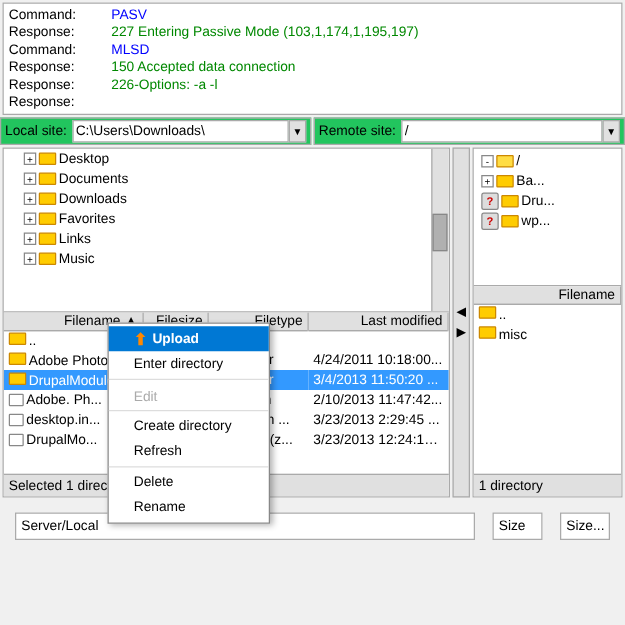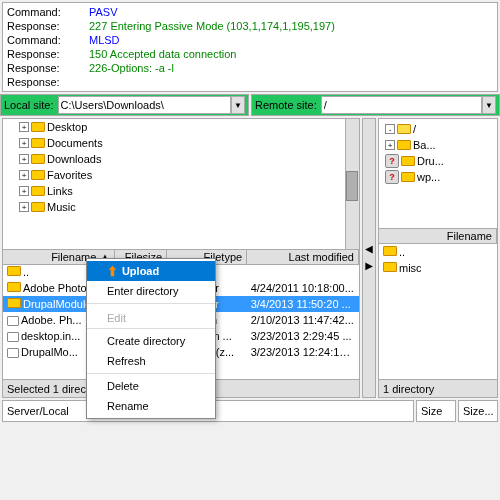--- a/index.html
+++ b/index.html
@@ -172,23 +172,23 @@
       overflow: hidden;
       border-bottom: 1px solid #aaa;
       padding: 2px;
     }
     .right-tree .tree-item { padding-left: 4px; }
     .question-icon { width: 14px; height: 14px; background: #ddd; border: 1px solid #888; border-radius: 2px; display: inline-flex; align-items: center; justify-content: center; margin-right: 2px; font-size: 9px; color: #c00; font-weight: bold; }
 
     
     .bottom-status {
       display: flex;
-      gap: 2px;
+      gap: 14px;
       height: 22px;
-      margin: 2px;
+      margin: 12px;
     }
     .bottom-status-panel {
       flex: 1;
       background: #fff;
       border: 1px solid #aaa;
       padding: 1px 4px;
       display: flex;
       align-items: center;
       font-size: 11px;
     }

